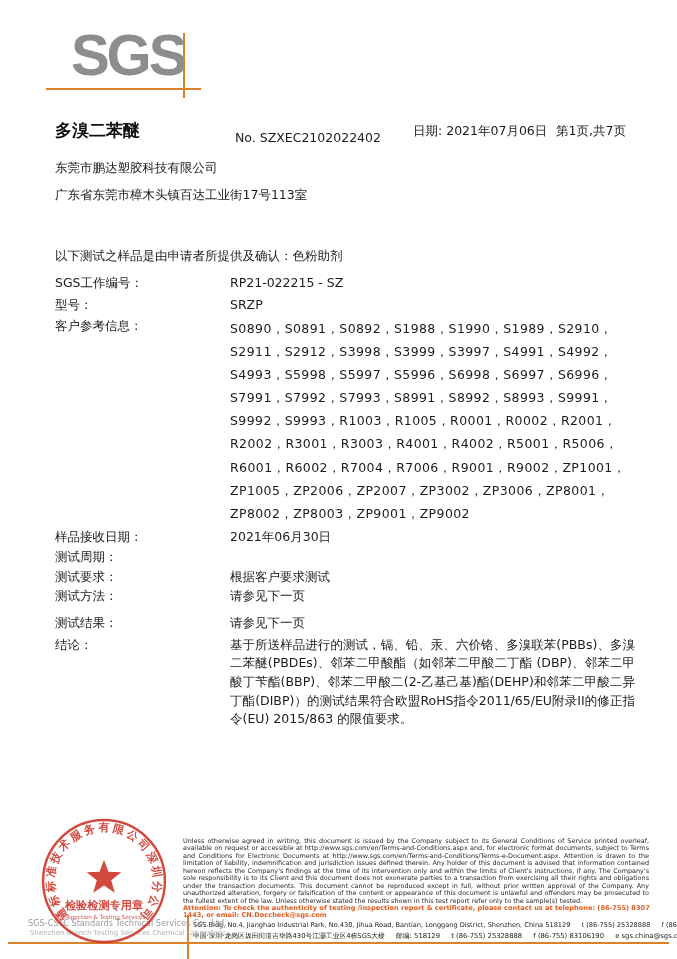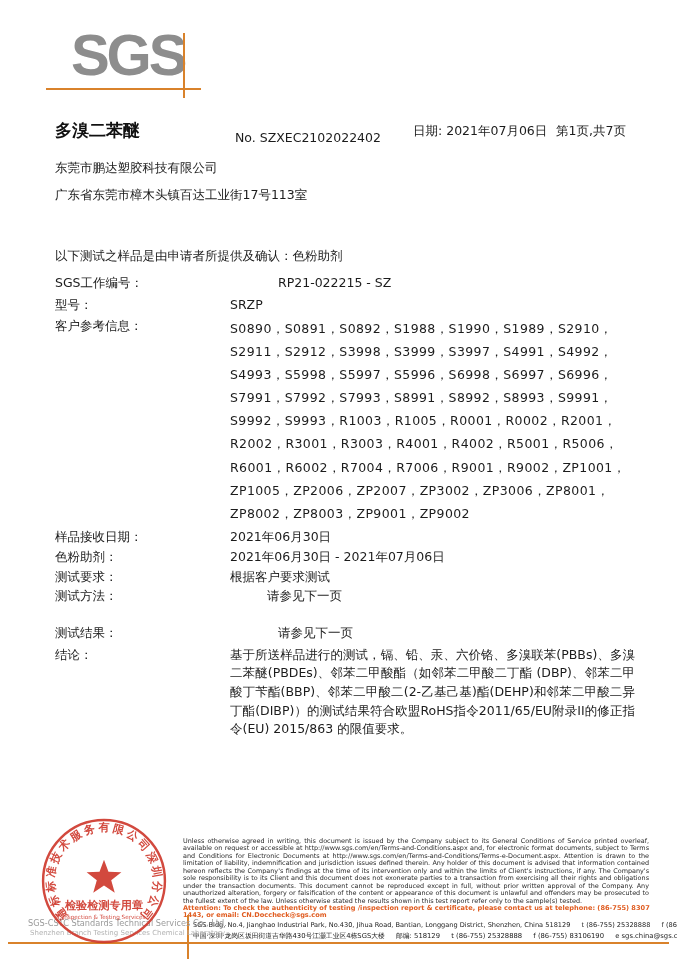--- a/index.html
+++ b/index.html
@@ -21,21 +21,21 @@
 
   .a-company{position:absolute;left:55px;top:160px;font-size:12.5px;}
   .a-address{position:absolute;left:55px;top:187px;font-size:12.5px;}
 
   
   .content{position:absolute;left:55px;top:247px;width:580px;}
   .statement{font-size:12.5px;line-height:17px;margin-bottom:10px;}
   .row{display:flex;font-size:12.5px;line-height:17px;}
   .lbl{width:175px;flex:none;}
   .val{flex:1;}
-  .mb5{margin-bottom:5px;gap:48px;}.mb4{margin-bottom:4px;}.mb3{margin-bottom:3px;}.mb2{margin-bottom:2px;}.mb6{margin-bottom:20px;gap:37px;}
+  .mb5{margin-bottom:5px;}.mb4{margin-bottom:4px;}.mb3{margin-bottom:3px;}.mb2{margin-bottom:2px;}.mb6{margin-bottom:10px;}
   .code-line{line-height:23.1px;letter-spacing:.4px;}
   .conclusion .val{line-height:18.6px;text-align:justify;}
 
   
   .legal{position:absolute;left:183px;top:838px;width:466px;font-size:6.45px;line-height:7.45px;
          text-align:justify;color:#2b2b2b;}
   .attention{position:absolute;left:183px;top:905px;width:470px;font-size:6.6px;line-height:7.2px;
              color:#e05c20;font-weight:bold;}
   .addr-en{position:absolute;left:193px;top:921px;width:480px;font-size:6.6px;color:#1b1b1b;white-space:nowrap;}
   .addr-cn{position:absolute;left:193px;top:931px;width:480px;font-size:6.8px;color:#1b1b1b;white-space:nowrap;}
@@ -96,22 +96,21 @@
         <div class="code-line">ZP8002，ZP8003，ZP9001，ZP9002</div>
       </div>
     </div>
 
     <div class="row mb3">
       <div class="lbl">样品接收日期：</div>
       <div class="val">2021年06月30日</div>
     </div>
 
     <div class="row mb3">
-      <div class="lbl">色粉助剂：</div>
-      <div class="val">2021年06月30日 - 2021年07月06日</div>
+      <div class="lbl">测试周期：</div>
     </div>
 
     <div class="row mb2">
       <div class="lbl">测试要求：</div>
       <div class="val">根据客户要求测试</div>
     </div>
 
     <div class="row mb6">
       <div class="lbl">测试方法：</div>
       <div class="val">请参见下一页</div>

